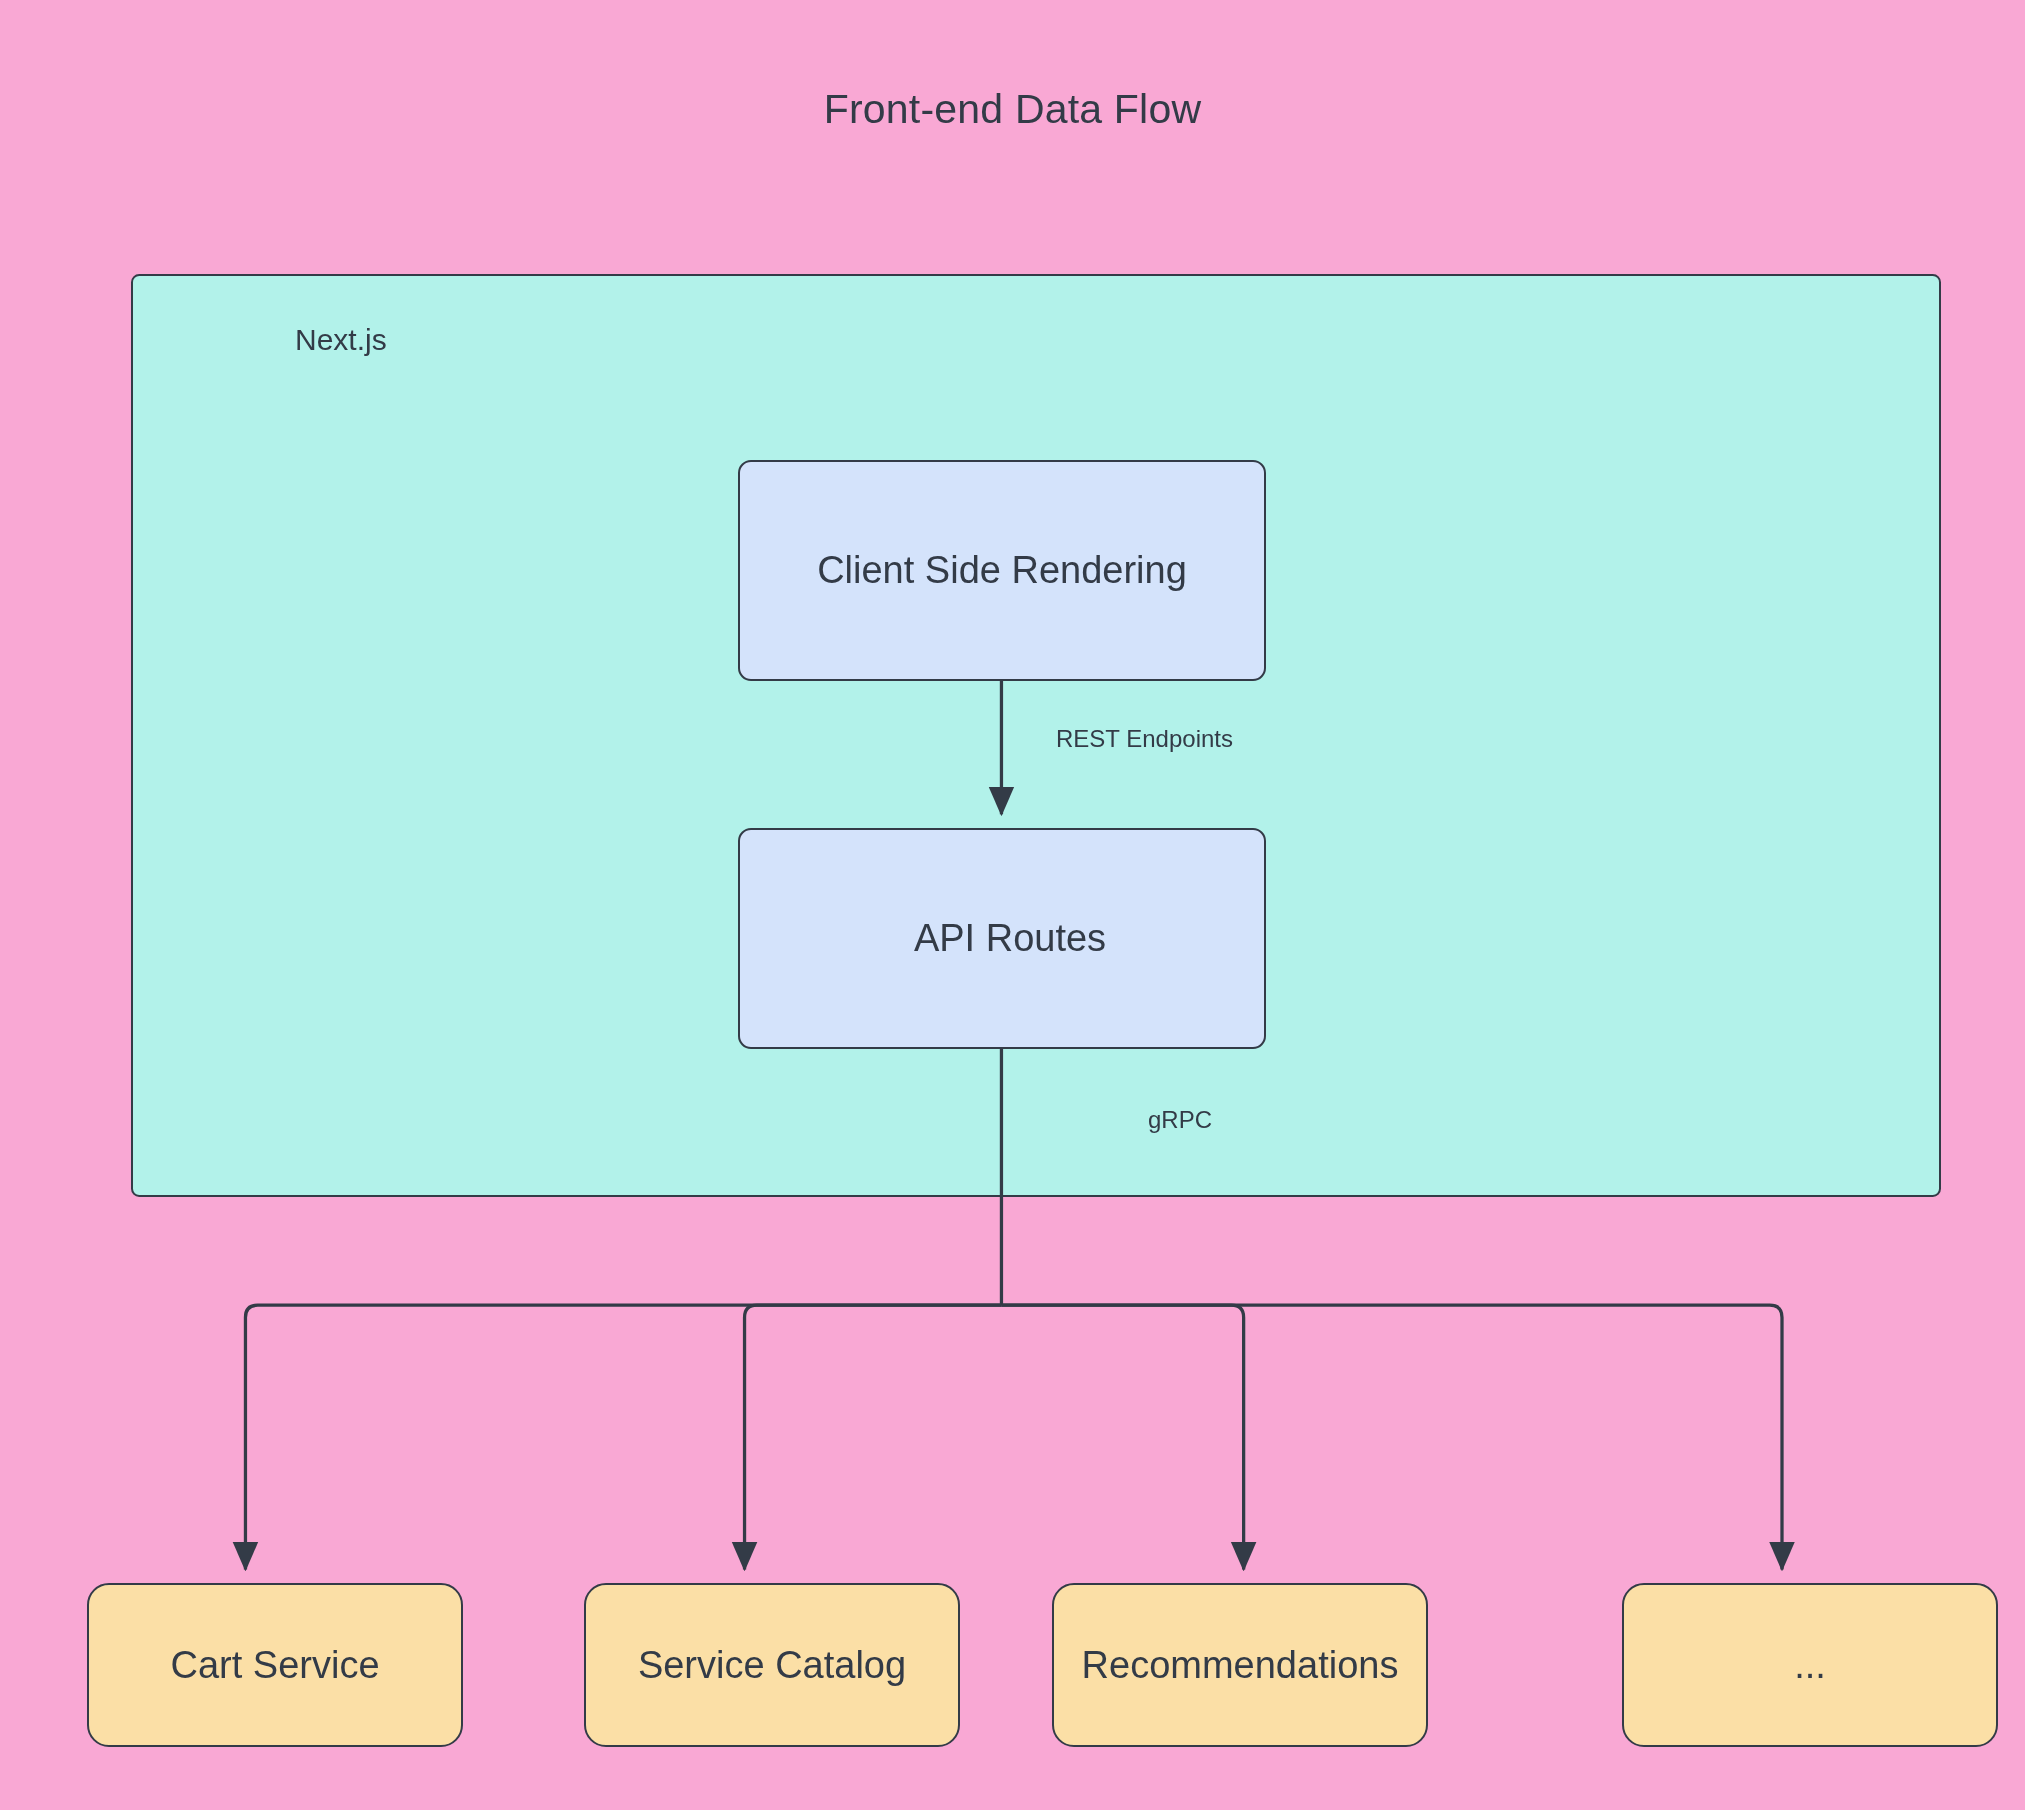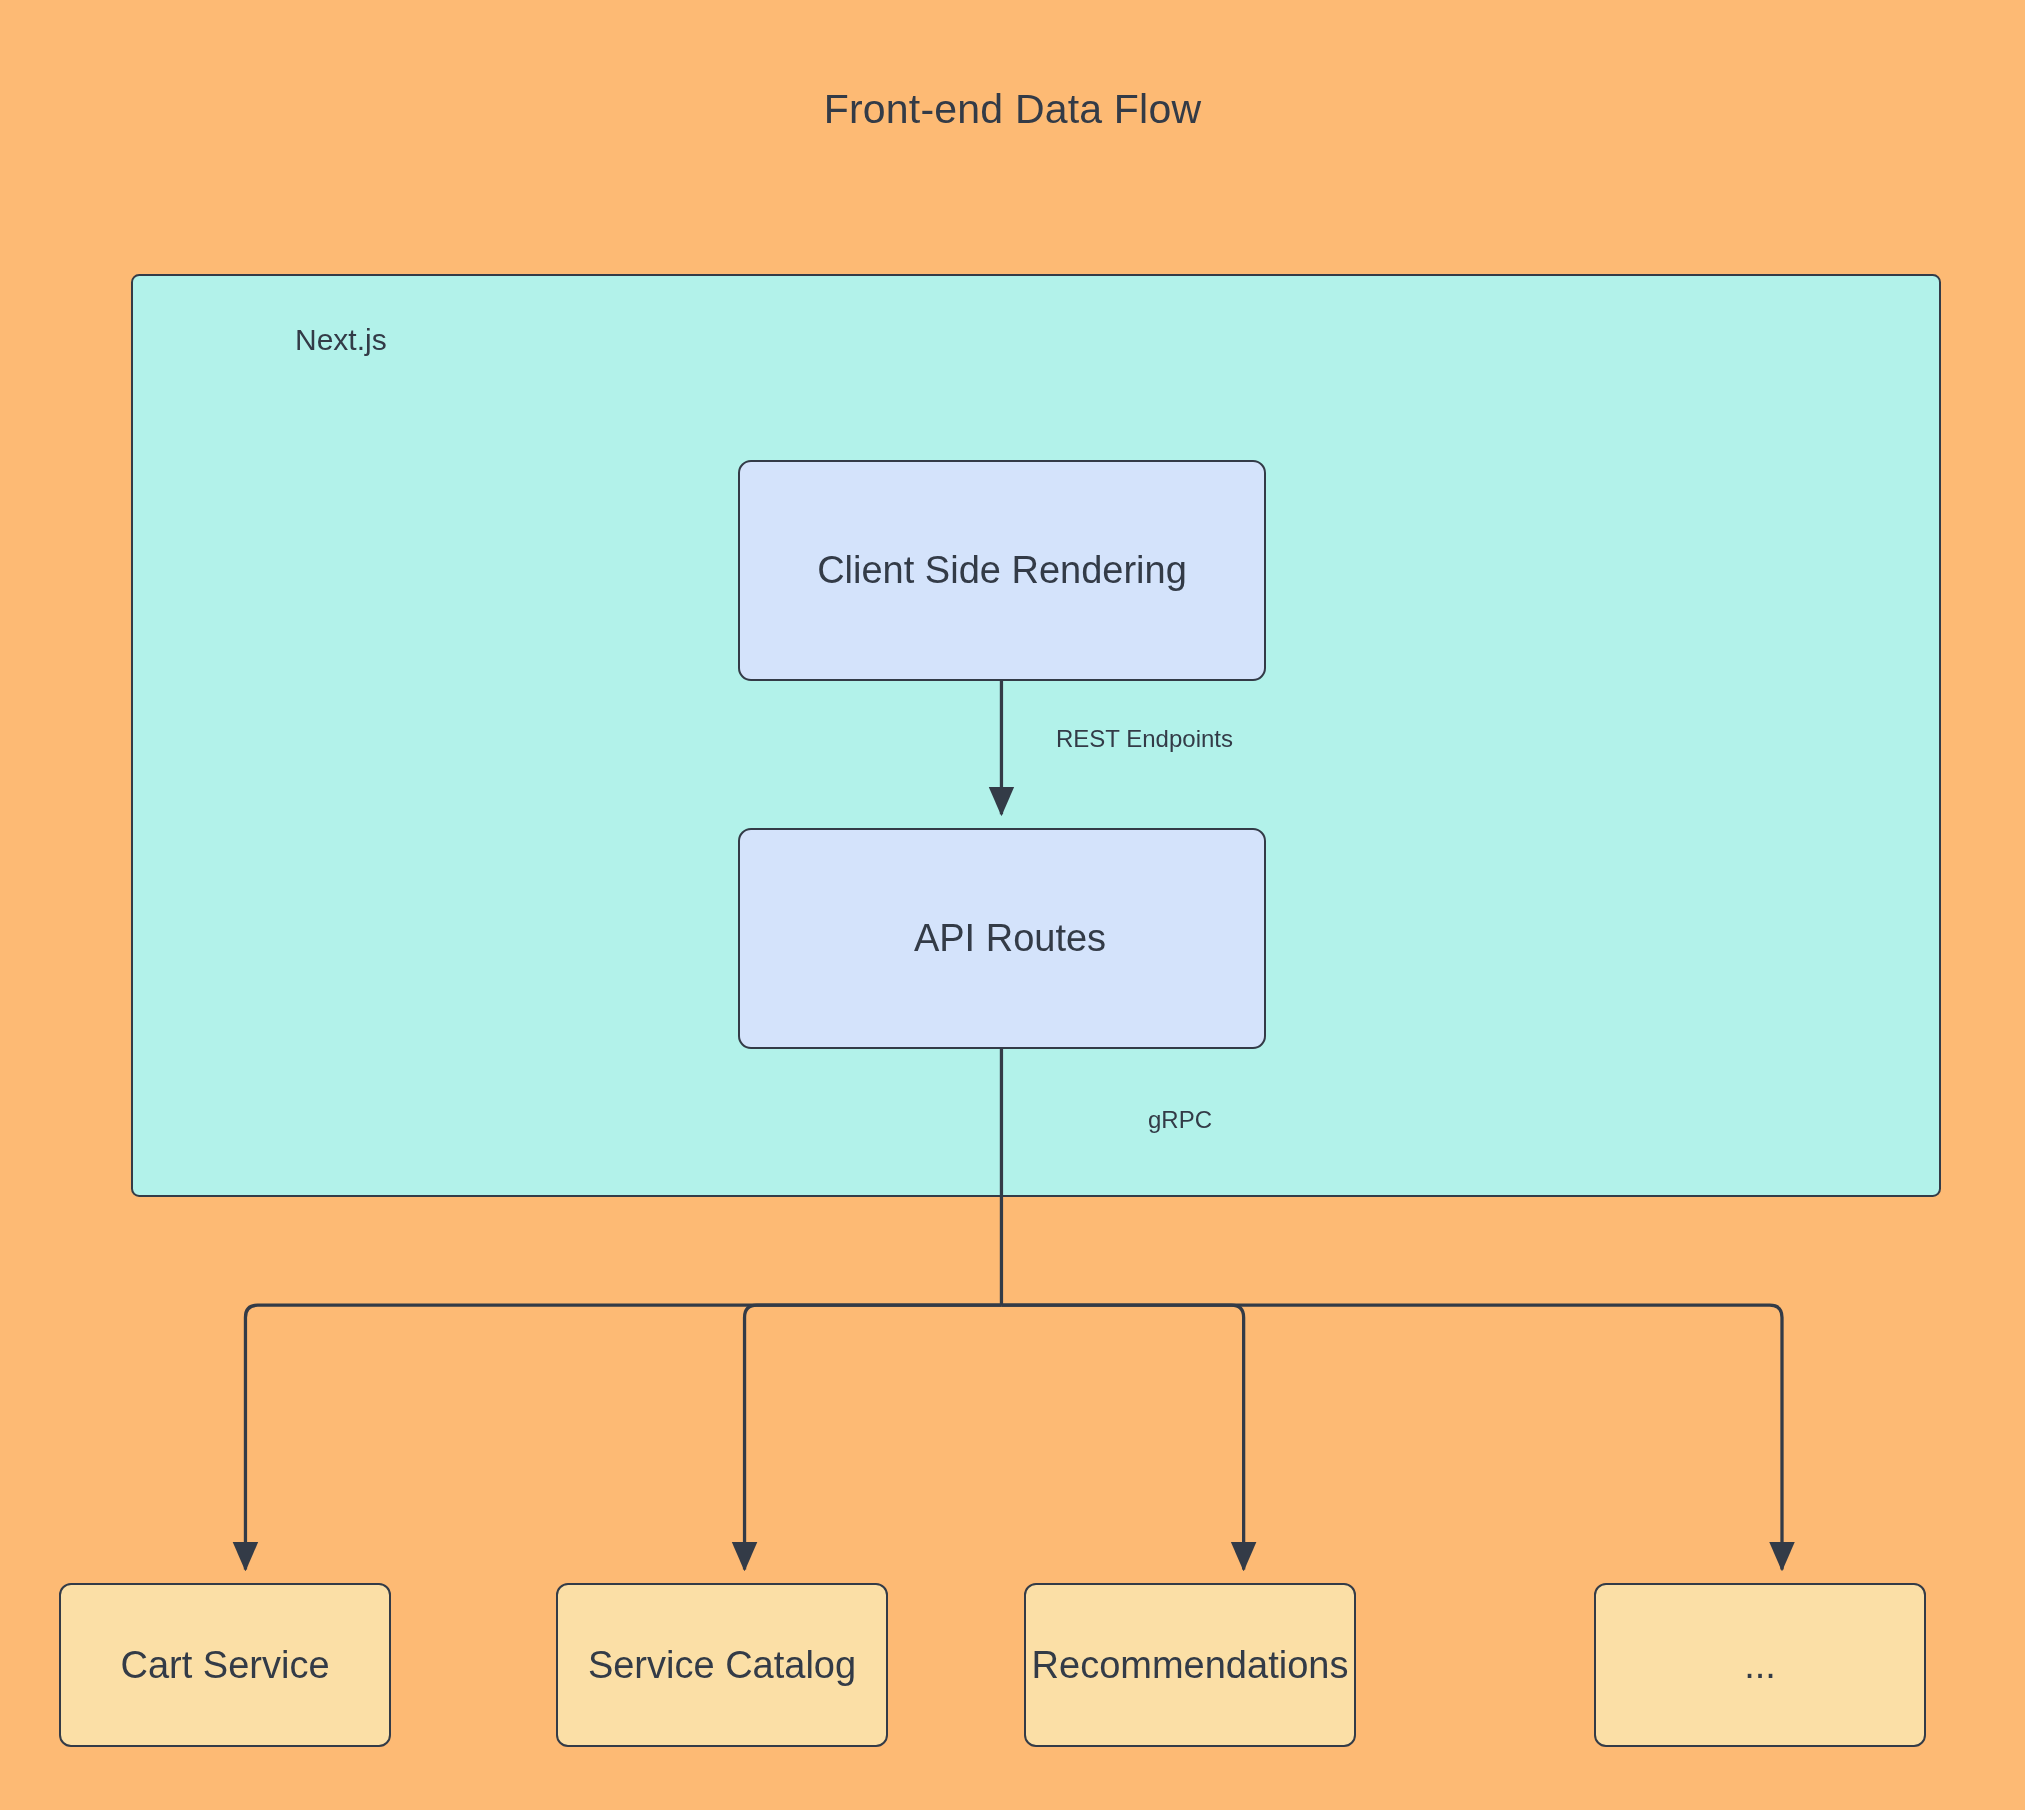--- a/index.html
+++ b/index.html
@@ -4,21 +4,21 @@
 <style>
   html, body {
     margin: 0;
     padding: 0;
     background: #ffffff;
   }
   #canvas {
     position: relative;
     width: 2025px;
     height: 1811px;
-    background: #fdba74;
+    background: #f9a8d4;
     font-family: "Liberation Sans", sans-serif;
     overflow: hidden;
   }
 
   
   #diagram-title {
     position: absolute;
     left: 0;
     top: 86px;
     width: 2025px;
@@ -79,29 +79,30 @@
     top: 828px;
     width: 528px;
     height: 221px;
     padding-left: 16px;
   }
 
   
   .svc-box {
     position: absolute;
     top: 1583px;
-    width: 332px;
+    width: 376px;
     height: 164px;
     background: #fbdfa6;
     border: 2.5px solid #333b47;
-    border-radius: 12px;
+    border-radius: 22px;
     box-sizing: border-box;
     display: flex;
     align-items: center;
     justify-content: center;
+    margin-left: 28px;
   }
   .svc-box .box-label {
     font-size: 38px;
     color: #333b47;
     white-space: nowrap;
     text-align: center;
   }
   #svc-0 { left:  59px; }
   #svc-1 { left: 556px; }
   #svc-2 { left: 1024px; }

